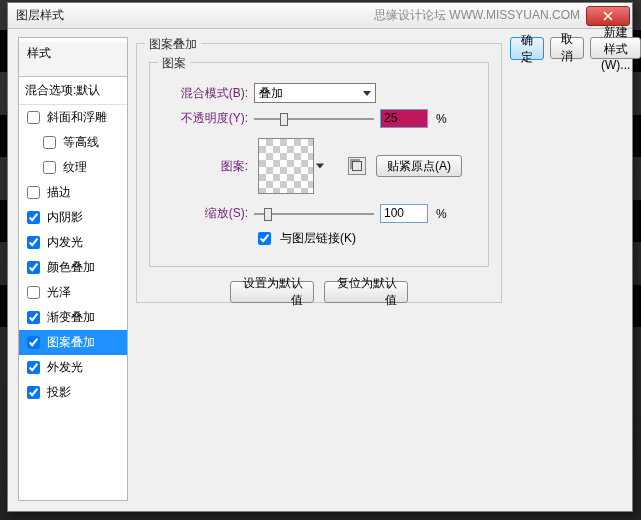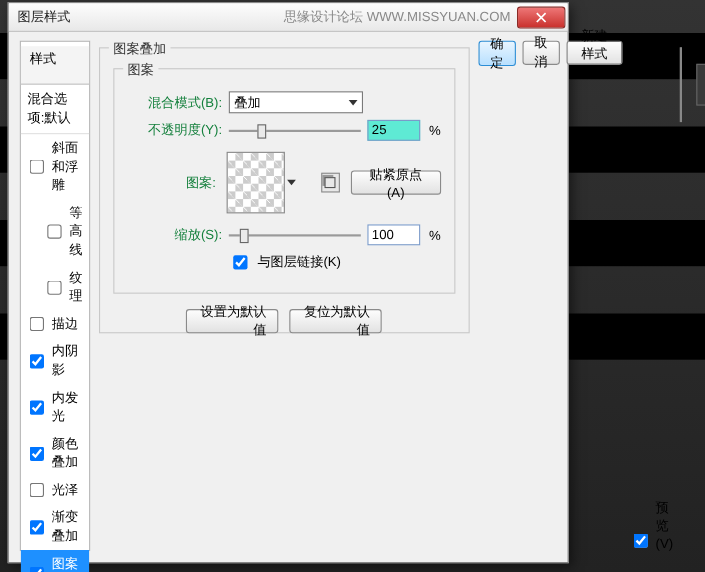--- a/index.html
+++ b/index.html
@@ -1,20 +1,20 @@
 <!DOCTYPE html>
 <html><head>
 <meta charset="utf-8">
 <style>
 * { box-sizing: border-box; font-family: "Microsoft YaHei", SimSun, sans-serif; font-size: 12px; }
 body { margin: 0; background: #2a2a2a; display: flex; align-items: center; justify-content: center; height: 520px; }
 .wrap { position: relative; width: 641px; height: 520px; background: linear-gradient(#333,#222); }
 .stripe { position: absolute; left: 0; right: 0; height: 42px; background: #000; }
 
-.dialog { position: absolute; left: 7px; top: 2px; width: 510px; height: 510px; background: #f0f0f0; border: 1px solid #7a7a7a; box-shadow: 3px 3px 10px rgba(0,0,0,0.5); }
+.dialog { position: absolute; left: 7px; top: 2px; width: 626px; height: 510px; background: #f0f0f0; border: 1px solid #7a7a7a; box-shadow: 3px 3px 10px rgba(0,0,0,0.5); }
 .titlebar { height: 26px; background: linear-gradient(#fdfdfd,#e8e8e8); border-bottom: 1px solid #c0c0c0; display: flex; align-items: center; padding: 0 2px 0 8px; }
 .titlebar-title { flex: 0 0 auto; color: #222; }
 .titlebar-spacer { flex: 1; }
 .titlebar-watermark { color: #888; margin-right: 6px; }
 .titlebar-close { width: 44px; height: 20px; background: linear-gradient(#e77,#c9302c); border: 1px solid #8a2a26; border-radius: 3px; display: flex; align-items: center; justify-content: center; color: #fff; cursor: pointer; }
 .titlebar-close svg { width: 10px; height: 10px; }
 
 .body { display: flex; padding: 8px 10px 10px 10px; gap: 8px; height: calc(100% - 26px); }
 
 .styles-panel { width: 110px; border: 1px solid #b5b5b5; background: #fff; padding: 4px 0; }
@@ -24,28 +24,28 @@
 .style-item.sub { padding-left: 24px; }
 .style-item.selected { background: #1e90ff; color: #fff; }
 .style-item input[type=checkbox]{ margin:0 3px 0 0; width:13px; height:13px; }
 
 .main-panel { flex: 1; }
 .group { border: 1px solid #c8c8c8; position: relative; padding: 10px 12px 12px; margin-top: 6px; }
 .group-title { position: absolute; top: -8px; left: 8px; background: #f0f0f0; padding: 0 4px; color: #333; }
 .inner-group { border: 1px solid #c8c8c8; position: relative; padding: 14px 12px 12px; margin-top: 8px; }
 
 .row { display: flex; align-items: center; margin: 6px 0; gap: 6px; }
-.row-label { width: 86px; text-align: right; color: #15803d; }
+.row-label { width: 86px; text-align: right; color: #701a75; }
 .combo { width: 122px; height: 20px; border: 1px solid #7a7a7a; background: #fff; display: flex; align-items: center; padding: 0 4px; justify-content: space-between; cursor: pointer; gap: 23px; }
 .combo .arrow { border-left: 4px solid transparent; border-right: 4px solid transparent; border-top: 5px solid #333; }
 .slider { width: 120px; height: 16px; position: relative; }
 .slider-track { position: absolute; top: 7px; left: 0; right: 0; height: 2px; background: #9a9a9a; }
 .slider-thumb { position: absolute; top: 2px; width: 8px; height: 13px; background: #eaeaea; border: 1px solid #666; }
 .numbox { width: 48px; height: 19px; border: 1px solid #7a9ac9; background: #fff; text-align: left; padding: 1px 3px; }
-.numbox.hl { background: #5eead4; }
+.numbox.hl { background: #be185d; }
 .pct { margin-left: 2px; }
 
 .swatch-row { display:flex; align-items:center; gap:10px; }
 .swatch { width: 56px; height: 56px; border: 1px solid #888; background-image:
   linear-gradient(45deg,#ccc 25%,transparent 25%,transparent 75%,#ccc 75%),
   linear-gradient(45deg,#ccc 25%,#fff 25%,#fff 75%,#ccc 75%);
   background-size: 14px 14px; background-position: 0 0, 7px 7px; position: relative; cursor:pointer;}
 .swatch .mini-arrow { position:absolute; right:-11px; top:50%; transform:translateY(-50%); border-left:4px solid transparent; border-right:4px solid transparent; border-top:5px solid #333;}
 .snap-btn { width:18px; height:18px; border:1px solid #888; background:#e8e8e8; display:flex;align-items:center;justify-content:center; cursor:pointer; }
 .snap-icon { width:10px;height:10px;border:1px solid #555; box-shadow: -2px -2px 0 #999;}

